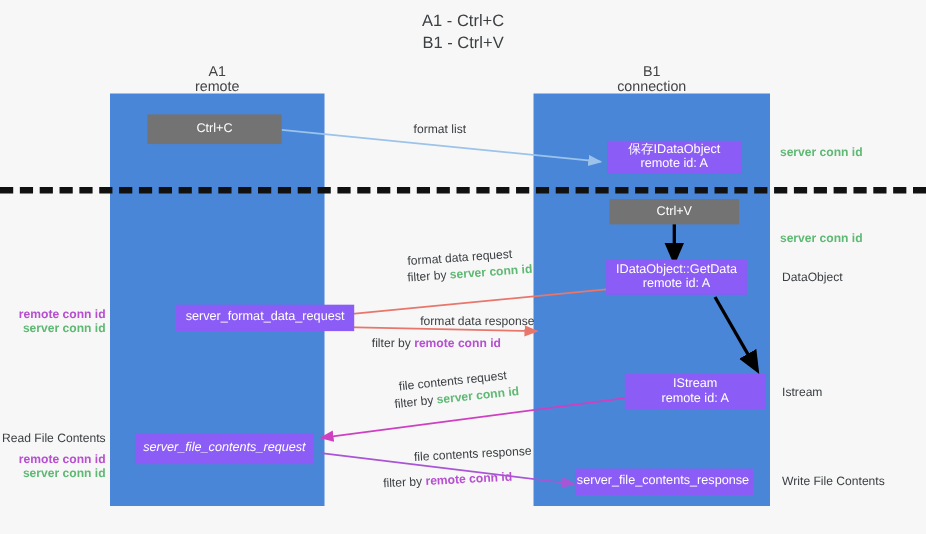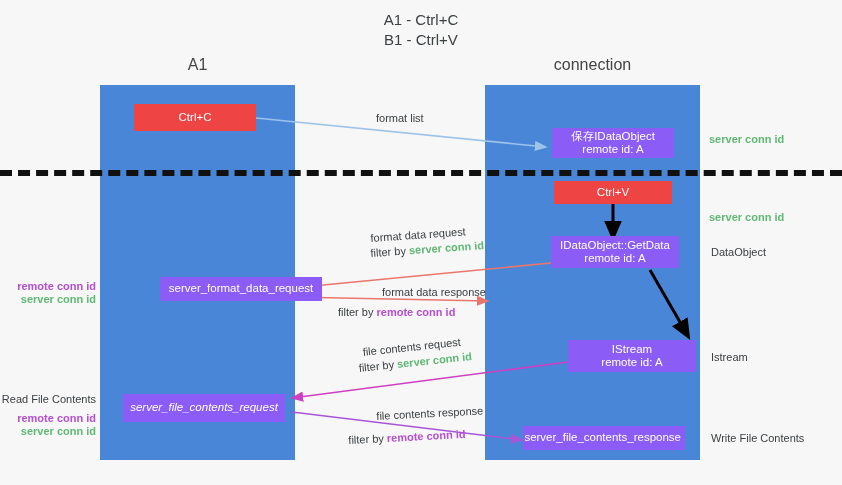--- a/index.html
+++ b/index.html
@@ -14,37 +14,37 @@
   #stage{position:absolute;left:0;top:0;width:842px;height:485px;}
 
   
   .title{
     position:absolute;left:0;top:10px;width:842px;
     text-align:center;font-size:15px;line-height:20px;color:#3c4043;
   }
 
   
   .lane-head{
-    position:absolute;text-align:center;font-size:16px;line-height:14px;color:#444;
+    position:absolute;text-align:center;font-size:13px;line-height:14px;color:#444;
   }
 
   
   .lane{position:absolute;background:#4a86d8;}
   #laneA{left:100px;top:85px;width:195px;height:375px;}
   #laneB{left:485px;top:85px;width:215px;height:375px;}
 
   
   .box{
     position:absolute;
     display:flex;align-items:center;justify-content:center;
     flex-direction:column;
     color:#ffffff;font-size:11.5px;line-height:13.5px;
     text-align:center;box-sizing:border-box;padding:2px 4px;
   }
-  .green{background:#ef4444;}
+  .green{background:#737373;}
   .orange{background:#8b5cf6;}
 
   
   #divider{
     position:absolute;left:0;top:170px;width:842px;height:0;
     border-top:6px dashed #111111;
   }
 
   
   .lbl{position:absolute;font-size:11px;line-height:14px;white-space:nowrap;}
@@ -61,22 +61,24 @@
 
 <div id="stage">
 
   <div class="title">
     <div>A1 - Ctrl+C</div>
     <div>B1 - Ctrl+V</div>
   </div>
 
   <div class="lane-head" style="left:100px;top:58px;width:195px;">
     <div>A1</div>
+    <div>remote</div>
   </div>
   <div class="lane-head" style="left:485px;top:58px;width:215px;">
+    <div>B1</div>
     <div>connection</div>
   </div>
 
   <div class="lane" id="laneA"></div>
   <div class="lane" id="laneB"></div>
 
   <svg class="overlay" viewBox="0 0 842 485">
     <defs>
       <marker id="ah-blue" markerWidth="9" markerHeight="9" refX="7" refY="3.2" orient="auto">
         <path d="M0,0 L8,3.2 L0,6.4 z" fill="#9cc3ea"></path>

